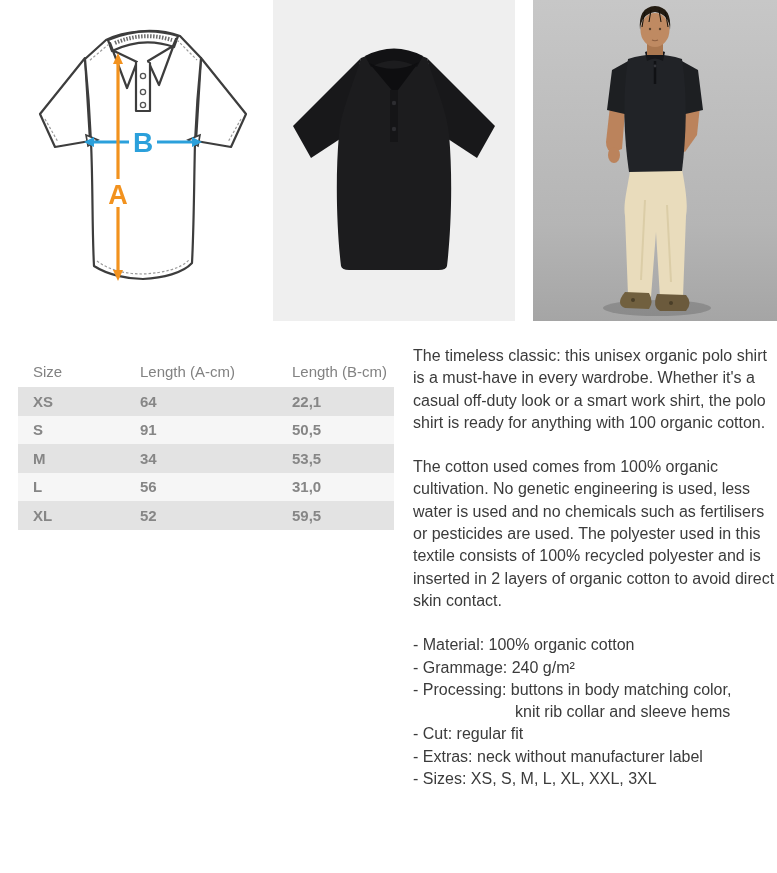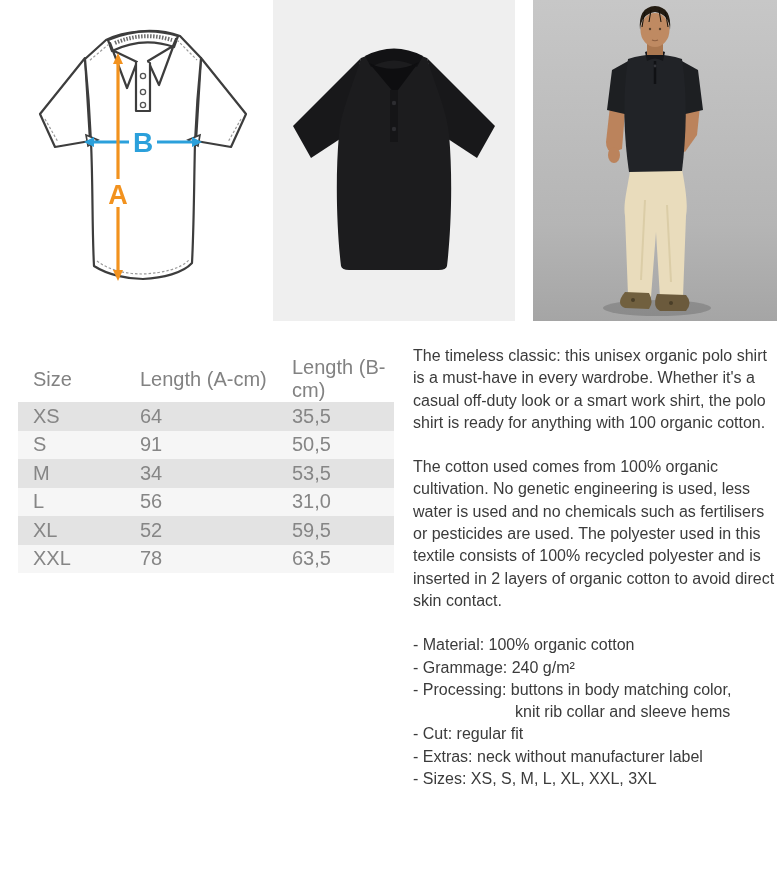--- a/index.html
+++ b/index.html
@@ -16,30 +16,30 @@
   figure { position: absolute; }
   .measure-figure { left: 28px; top: 12px; width: 230px; height: 294px; background: #ffffff; }
   .product-figure { left: 273px; top: 0; width: 242px; height: 321px; background: #efefef; }
   .model-figure   { left: 533px; top: 0; width: 244px; height: 321px; }
   figure svg { display: block; width: 100%; height: 100%; }
 
   
   .size-table-wrap { position: absolute; left: 18px; top: 356px; width: 376px; }
   table.size-table {
     width: 376px; border-collapse: collapse; table-layout: fixed;
-    font-size: 20px; color: #868686;
+    font-size: 15px; color: #868686;
   }
   table.size-table col.c1 { width: 122px; }
   table.size-table col.c2 { width: 152px; }
   table.size-table col.c3 { width: 102px; }
   table.size-table th {
     font-weight: normal; text-align: left; height: 31px;
     color: #828282; background: #ffffff; vertical-align: middle;
   }
-  table.size-table td { height: 28.5px; vertical-align: middle; }
+  table.size-table td { height: 28.5px; vertical-align: middle; font-weight: bold; }
   table.size-table th:first-child, table.size-table td:first-child { padding-left: 15px; }
   table.size-table tbody tr:nth-child(odd)  { background: #e3e3e3; }
   table.size-table tbody tr:nth-child(even) { background: #f6f6f6; }
 
   .tolerance-note {
     position: absolute; left: 18px; top: 600px;
     font-size: 17px; color: #3b3b3b; white-space: nowrap;
   }
 
   
@@ -183,46 +183,41 @@
         <tr>
           <th>Size</th>
           <th>Length (A-cm)</th>
           <th>Length (B-cm)</th>
         </tr>
       </thead>
       <tbody>
         <tr>
           <td>XS</td>
           <td>64</td>
-          <td>35,5</td>
+          <td>22,1</td>
         </tr>
         <tr>
           <td>S</td>
           <td>91</td>
           <td>50,5</td>
         </tr>
         <tr>
           <td>M</td>
           <td>34</td>
           <td>53,5</td>
         </tr>
         <tr>
           <td>L</td>
           <td>56</td>
           <td>31,0</td>
         </tr>
         <tr>
           <td>XL</td>
           <td>52</td>
           <td>59,5</td>
-        </tr>
-        <tr>
-          <td>XXL</td>
-          <td>78</td>
-          <td>63,5</td>
         </tr>
       </tbody>
     </table>
   </div>
 
 
   <div class="description">
     <p>The timeless classic: this unisex organic polo shirt is a must-have in every wardrobe. Whether it's a casual off-duty look or a smart work shirt, the polo shirt is ready for anything with 100 organic cotton.</p>
     <p>The cotton used comes from 100% organic cultivation. No genetic engineering is used, less water is used and no chemicals such as fertilisers or pesticides are used. The polyester used in this textile consists of 100% recycled polyester and is inserted in 2 layers of organic cotton to avoid direct skin contact.</p>
     <div class="spec-list">

